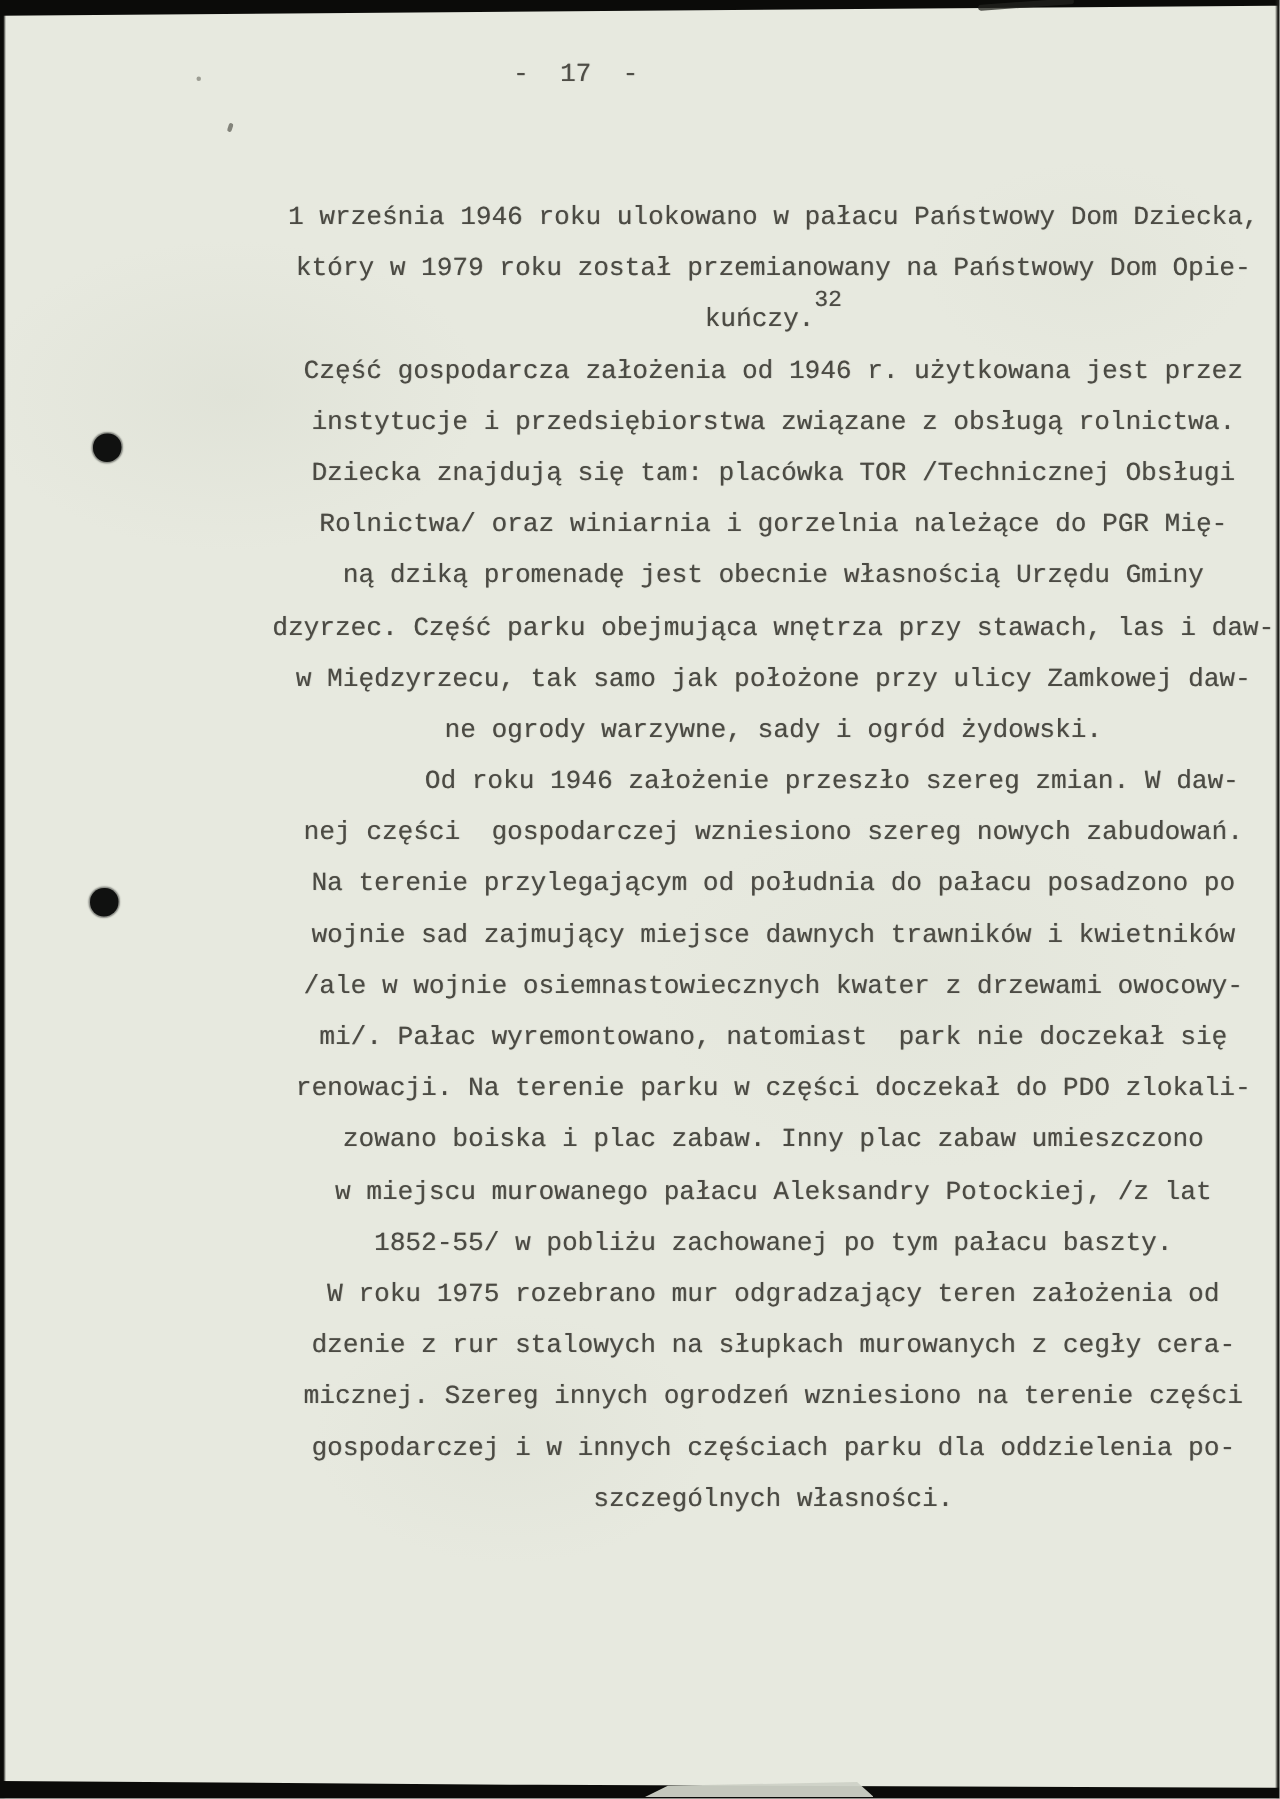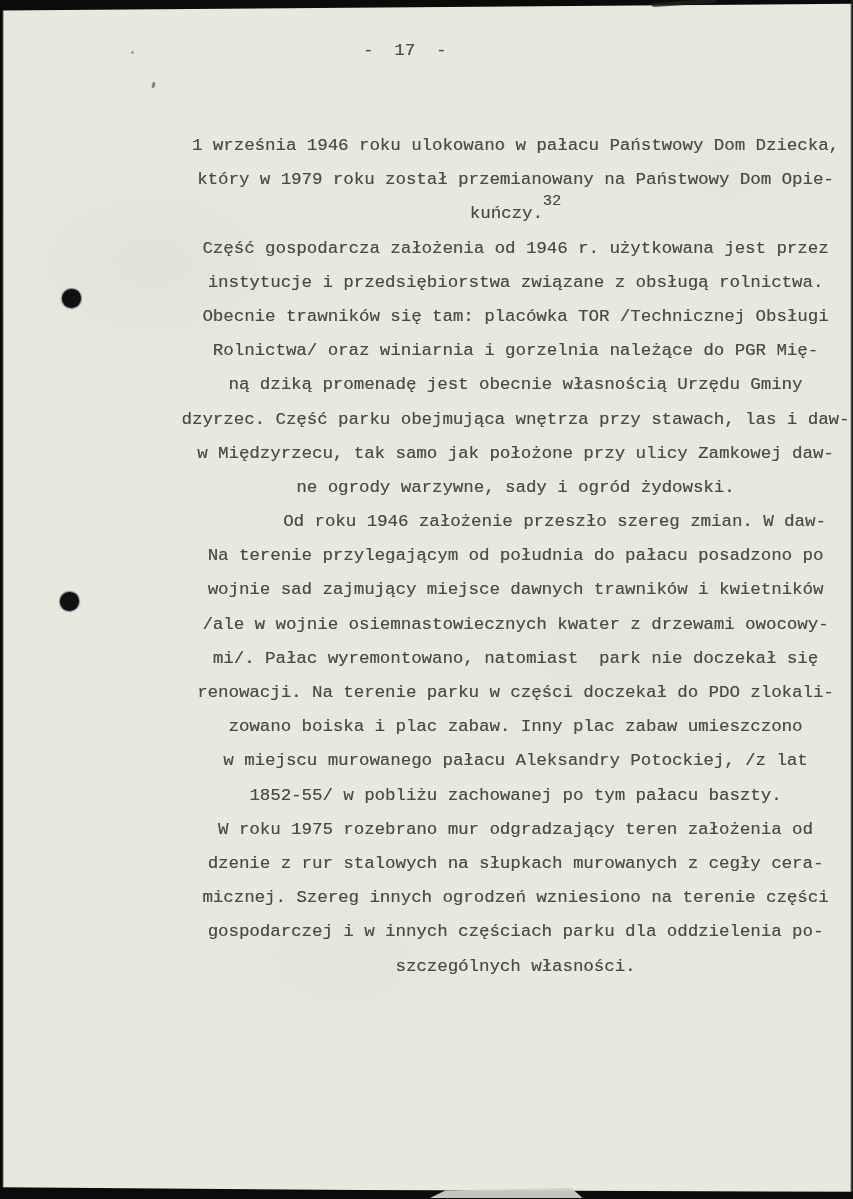--- a/index.html
+++ b/index.html
@@ -58,21 +58,21 @@
     background: #8a8a80; border-radius: 50%; opacity:.8;
   }
   .hole-punch {
     position: absolute;
     background: #101110;
     border-radius: 50% 48% 52% 50%;
     box-shadow: 0 0 1px 1px rgba(16,17,16,.45);
   }
   
   .pagenum {
-    position: absolute; left: 363px; top: 41px;
+    position: absolute; left: 342px; top: 41px;
     font-size: 17.4px; line-height: 20px;
     white-space: pre;
     color: #4e4d46;
     text-shadow: 0.3px 0.3px 0.5px rgba(62,61,55,.55);
   }
   
   .textblock {
     position: absolute; left: 178px; top: 129px; width: 675px;
     font-size: 17.4px; line-height: 34.2px;
     text-shadow: 0.3px 0.3px 0.5px rgba(62,61,55,.5);
@@ -106,27 +106,28 @@
     </div>
 
   <div class="pagenum">-  17  -</div>
 
   <div class="textblock" id="textblock">
       <div class="line">1 września 1946 roku ulokowano w pałacu Państwowy Dom Dziecka,</div>
       <div class="line">który w 1979 roku został przemianowany na Państwowy Dom Opie-</div>
       <div class="line">kuńczy.<sup>32</sup></div>
       <div class="line">Część gospodarcza założenia od 1946 r. użytkowana jest przez</div>
       <div class="line">instytucje i przedsiębiorstwa związane z obsługą rolnictwa.</div>
-      <div class="line">Obecnie trawników się tam: placówka TOR /Technicznej Obsługi</div>
+      <div class="line">Dziecka znajdują się tam: placówka TOR /Technicznej Obsługi</div>
       <div class="line">Rolnictwa/ oraz winiarnia i gorzelnia należące do PGR Mię-</div>
       <div class="line">ną dziką promenadę jest obecnie własnością Urzędu Gminy</div>
       <div class="line">dzyrzec. Część parku obejmująca wnętrza przy stawach, las i daw-</div>
       <div class="line">w Międzyrzecu, tak samo jak położone przy ulicy Zamkowej daw-</div>
       <div class="line">ne ogrody warzywne, sady i ogród żydowski.</div>
       <div class="line indent">Od roku 1946 założenie przeszło szereg zmian. W daw-</div>
+      <div class="line">nej części  gospodarczej wzniesiono szereg nowych zabudowań.</div>
       <div class="line">Na terenie przylegającym od południa do pałacu posadzono po</div>
       <div class="line">wojnie sad zajmujący miejsce dawnych trawników i kwietników</div>
       <div class="line">/ale w wojnie osiemnastowiecznych kwater z drzewami owocowy-</div>
       <div class="line">mi/. Pałac wyremontowano, natomiast  park nie doczekał się</div>
       <div class="line">renowacji. Na terenie parku w części doczekał do PDO zlokali-</div>
       <div class="line">zowano boiska i plac zabaw. Inny plac zabaw umieszczono</div>
       <div class="line">w miejscu murowanego pałacu Aleksandry Potockiej, /z lat</div>
       <div class="line">1852-55/ w pobliżu zachowanej po tym pałacu baszty.</div>
       <div class="line">W roku 1975 rozebrano mur odgradzający teren założenia od</div>
       <div class="line">dzenie z rur stalowych na słupkach murowanych z cegły cera-</div>

